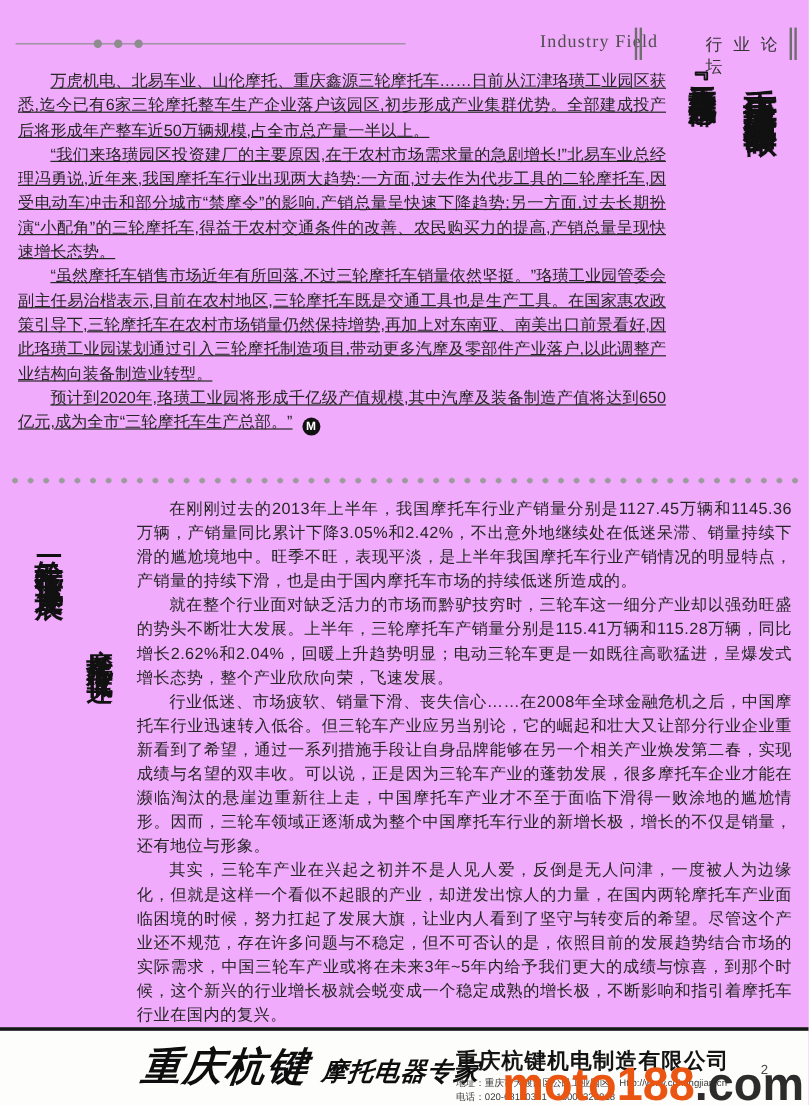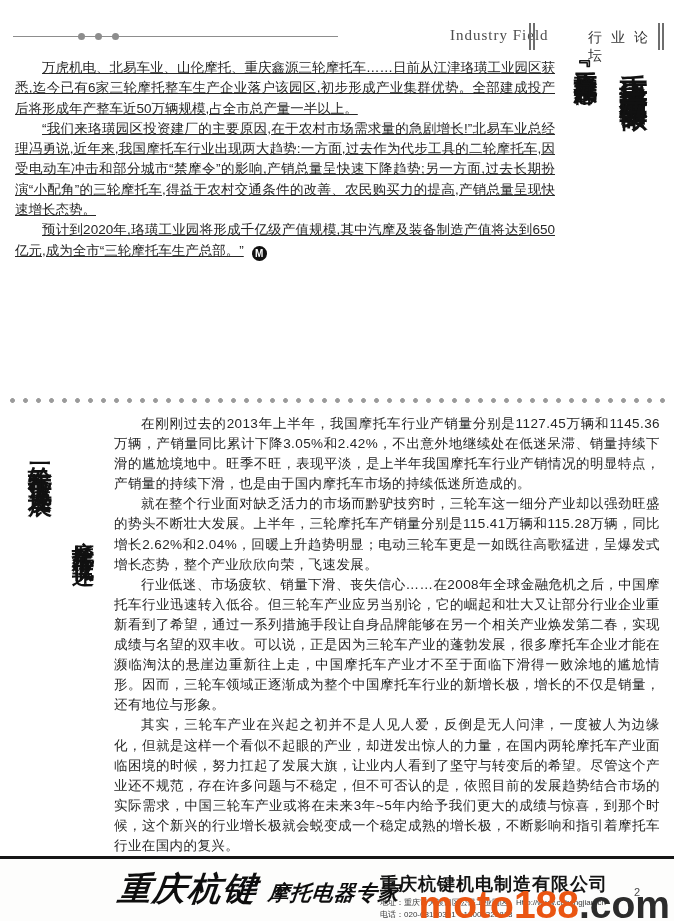--- a/index.html
+++ b/index.html
@@ -1,21 +1,21 @@
 <!DOCTYPE html>
 <html><head>
 <meta charset="utf-8">
 <style>
   * { box-sizing: border-box; margin: 0; padding: 0; }
   html,body { background:#e8e8e8; }
   .page {
     position: relative;
     width: 674px; height: 921px;
     margin: 0 auto;
-    background: #ffffff;
+    background: #f0abfc;
     font-family: "Liberation Sans", sans-serif;
     color: #2b2b2b;
     overflow: hidden;
   }
 
   
   .h-line { position:absolute; left:13px; top:36px; width:325px; height:1px; background:#8d8d8d; }
   .h-dot  { position:absolute; top:33px; width:7px; height:7px; border-radius:50%; background:#8d8d8d; }
   .h-en   { position:absolute; left:450px; top:27px; font-family:"Liberation Serif", serif;
             font-size:15px; color:#4d4d4d; letter-spacing:1px; }
@@ -86,20 +86,21 @@
     <div class="h-dot" style="left:112px"></div>
     <div class="h-en">Industry Field</div>
     <div class="h-bar" style="left:529px"></div>
     <div class="h-cn">行业论坛</div>
     <div class="h-bar" style="left:658px"></div>
   </div>
 
   <div class="a1-body">
     <p>万虎机电、北易车业、山伦摩托、重庆鑫源三轮摩托车……日前从江津珞璜工业园区获悉,迄今已有6家三轮摩托整车生产企业落户该园区,初步形成产业集群优势。全部建成投产后将形成年产整车近50万辆规模,占全市总产量一半以上。</p>
     <p>“我们来珞璜园区投资建厂的主要原因,在于农村市场需求量的急剧增长!”北易车业总经理冯勇说,近年来,我国摩托车行业出现两大趋势:一方面,过去作为代步工具的二轮摩托车,因受电动车冲击和部分城市“禁摩令”的影响,产销总量呈快速下降趋势;另一方面,过去长期扮演“小配角”的三轮摩托车,得益于农村交通条件的改善、农民购买力的提高,产销总量呈现快速增长态势。</p>
+    <p>“虽然摩托车销售市场近年有所回落,不过三轮摩托车销量依然坚挺。”珞璜工业园管委会副主任易治楷表示,目前在农村地区,三轮摩托车既是交通工具也是生产工具。在国家惠农政策引导下,三轮摩托车在农村市场销量仍然保持增势,再加上对东南亚、南美出口前景看好,因此珞璜工业园谋划通过引入三轮摩托制造项目,带动更多汽摩及零部件产业落户,以此调整产业结构向装备制造业转型。</p>
     <p><span>预计到2020年,珞璜工业园将形成千亿级产值规模,其中汽摩及装备制造产值将达到650亿元,成为全市“三轮摩托车生产总部。”</span><span class="m-badge">M</span></p>
   </div>
 
   <div class="a1-title">
     <span class="t1">重庆江津珞璜工业园要做</span>
     <span class="t2">『重庆三轮摩托车生产总部』</span>
   </div>
 
   <div class="divider"></div>
 

